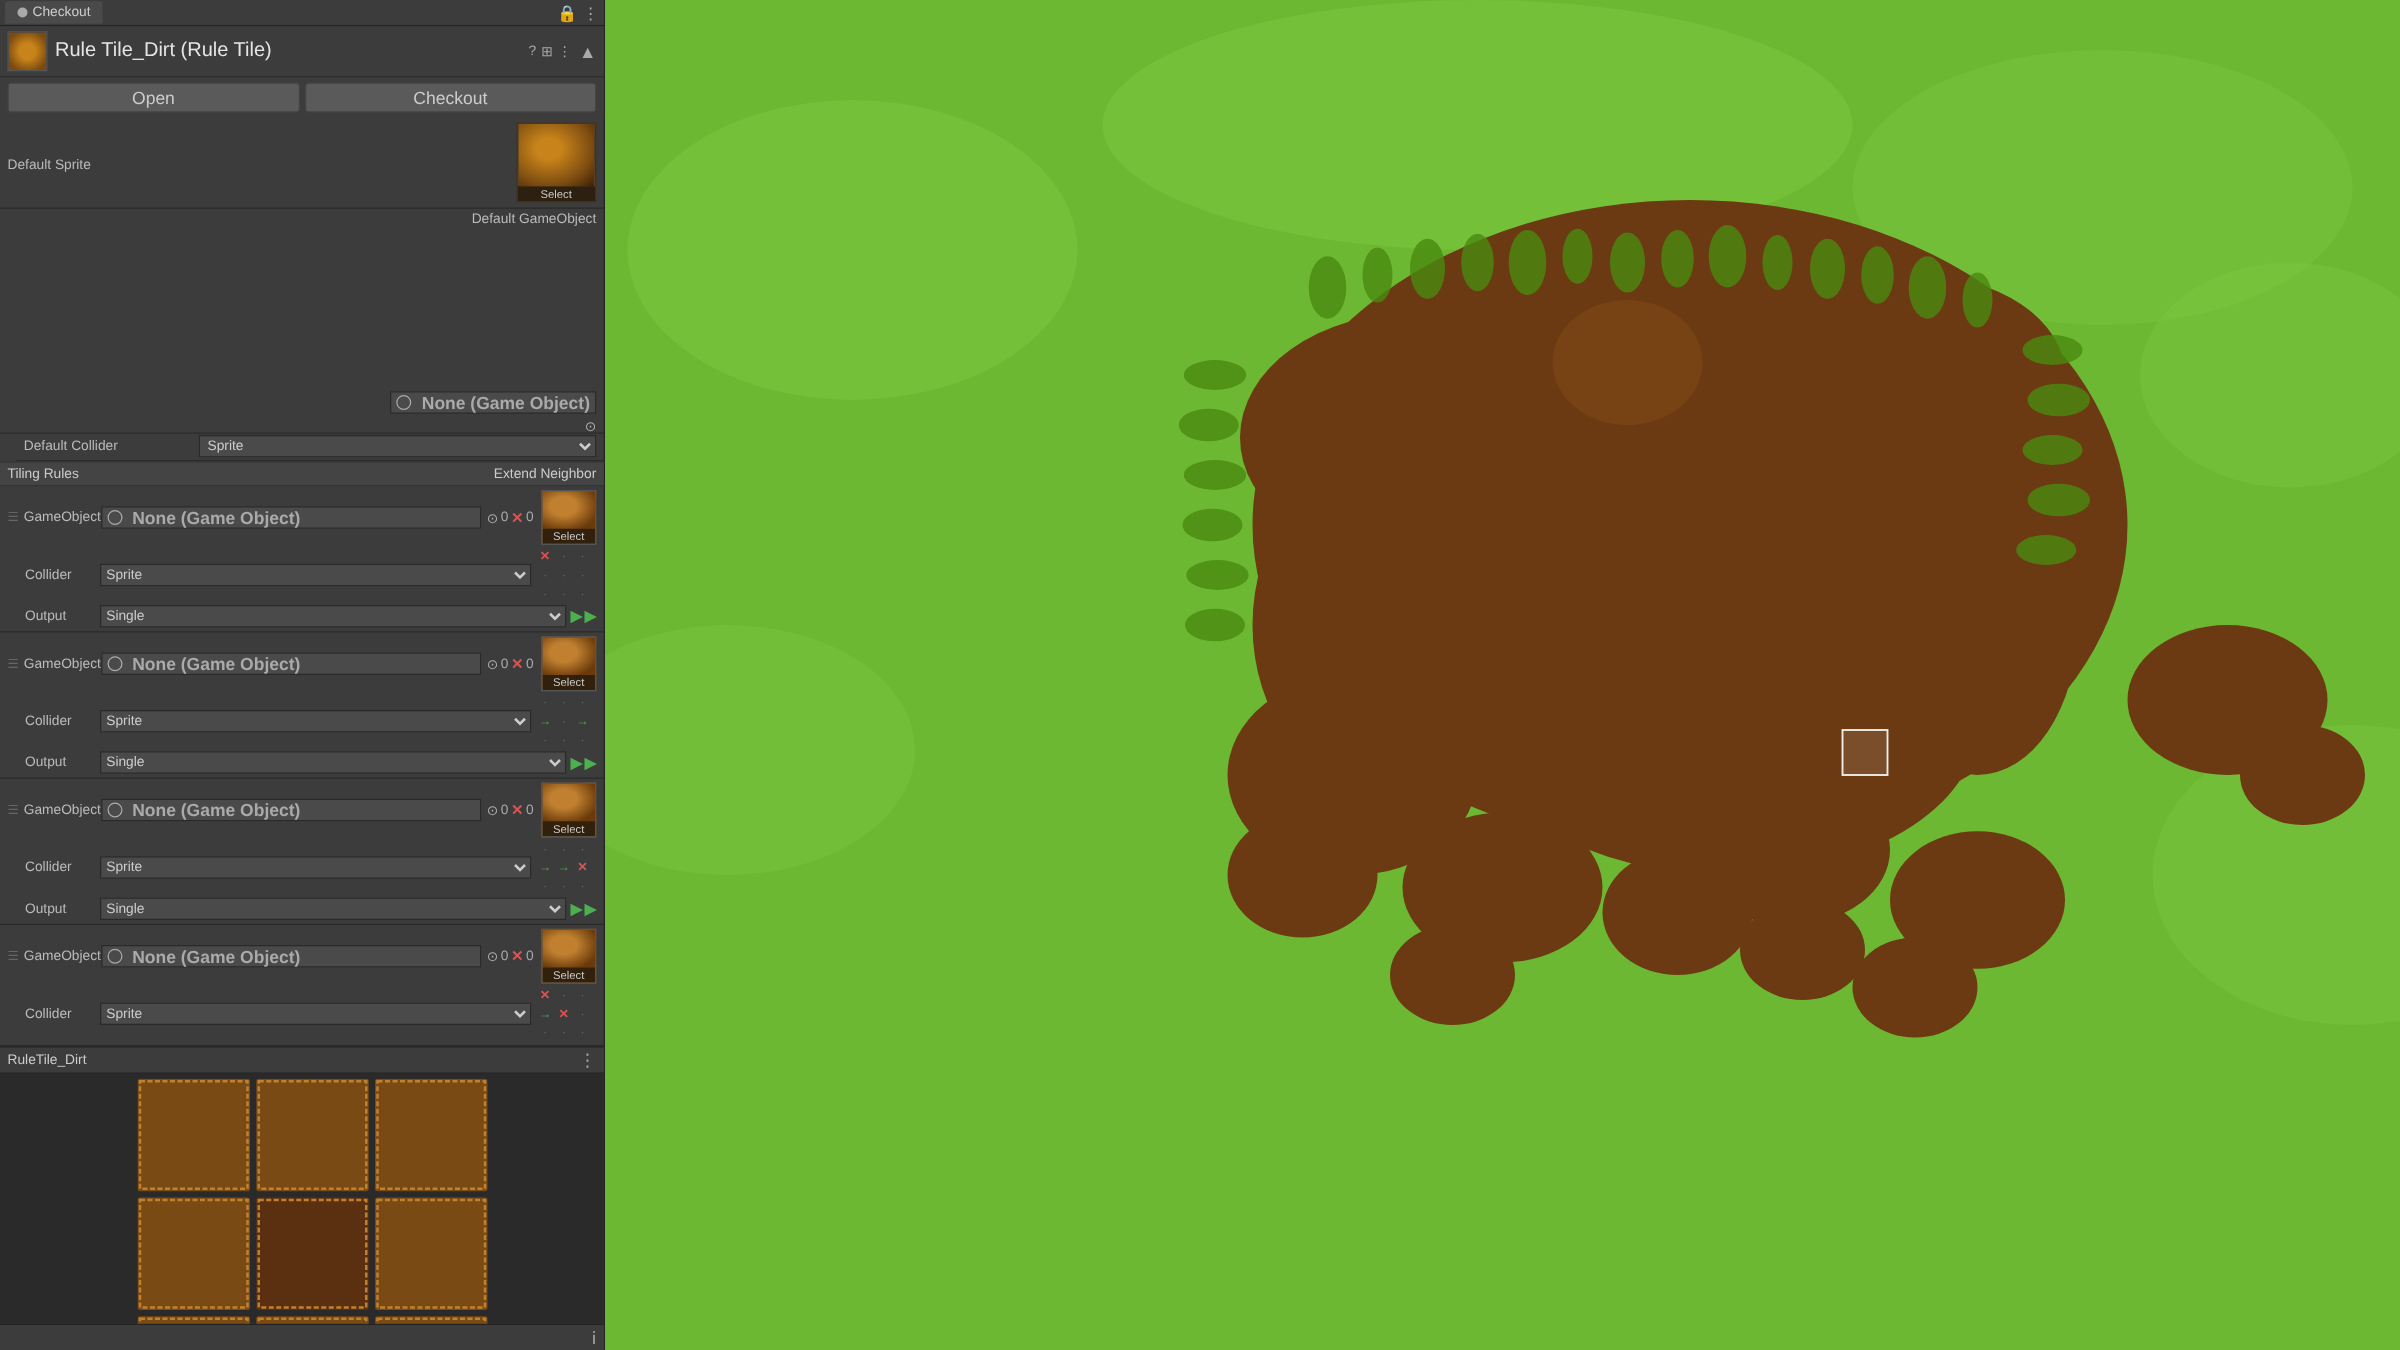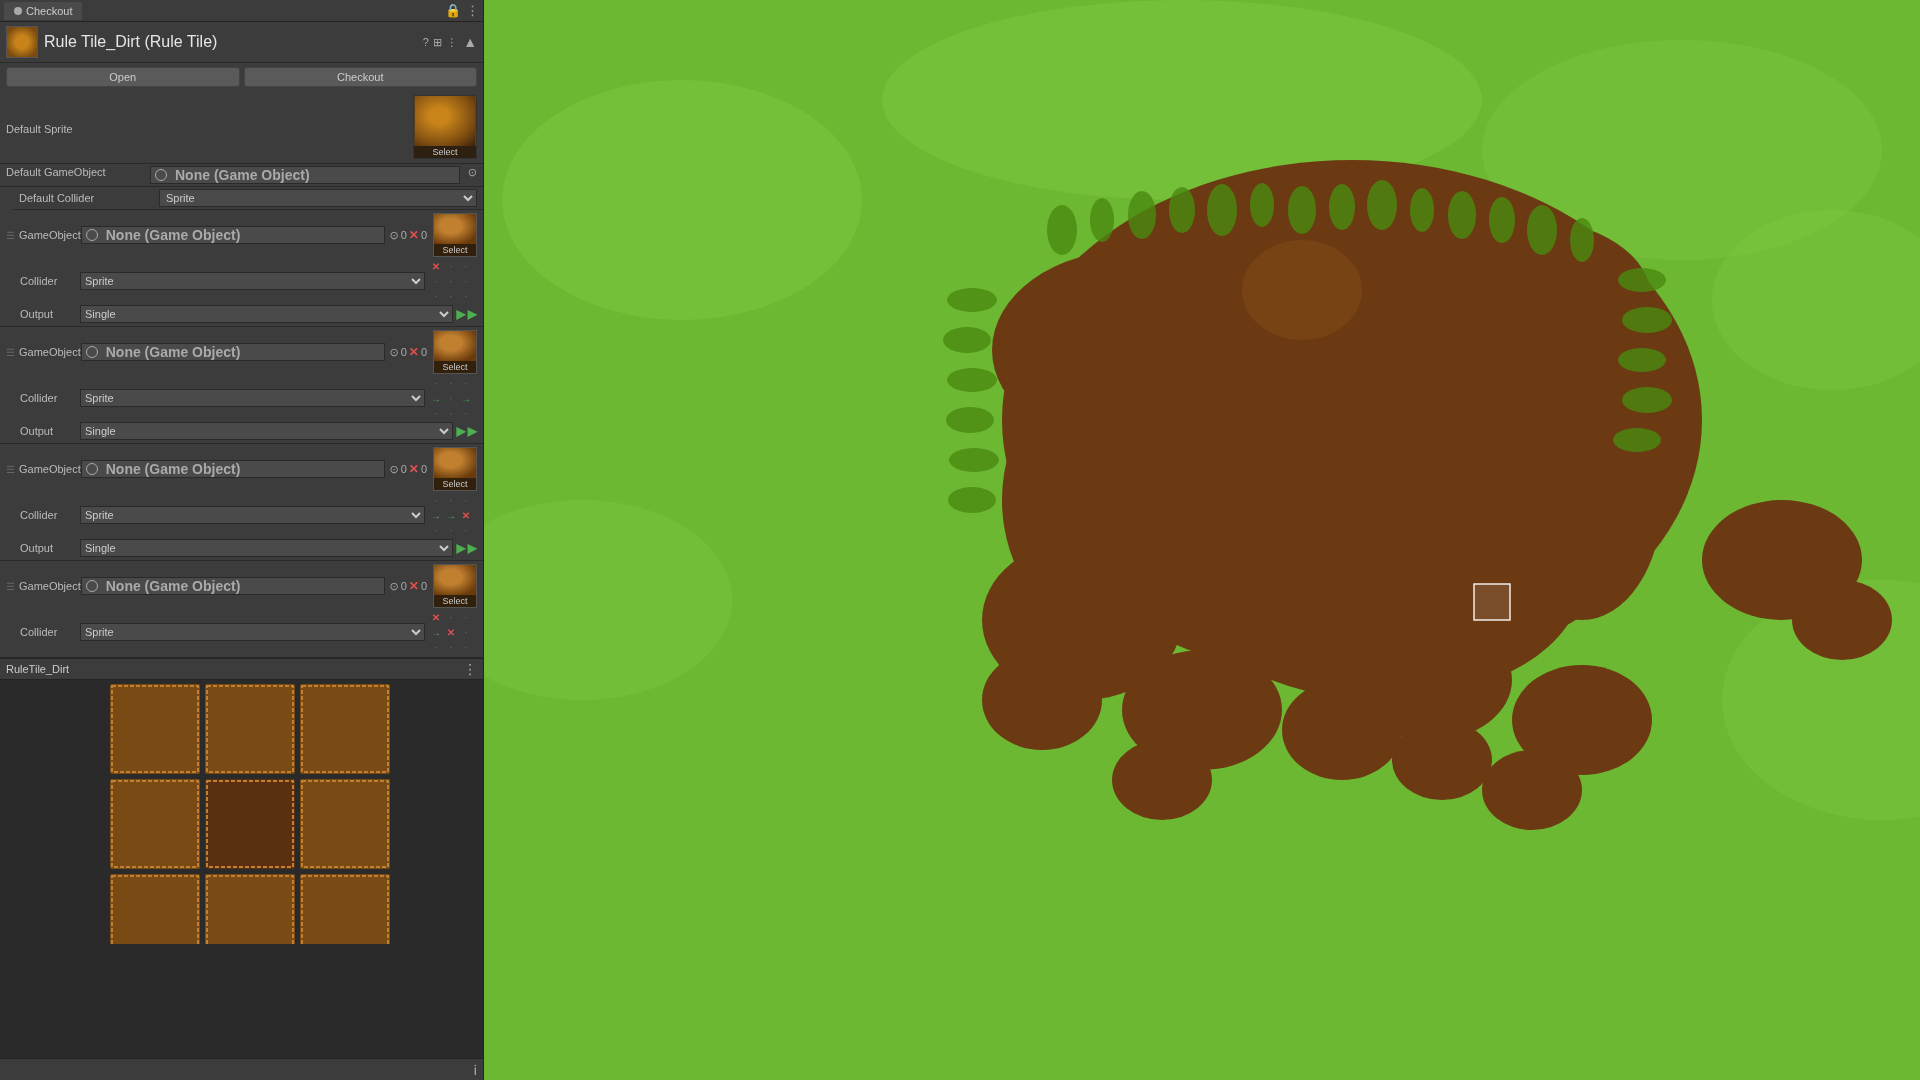--- a/index.html
+++ b/index.html
@@ -65,36 +65,37 @@
 
     .btn-row {
       display: flex;
       gap: 4px;
       padding: 4px 6px;
       background: #3c3c3c;
     }
     .btn-open, .btn-checkout {
       flex: 1;
       padding: 3px 6px;
-      font-size: 11px;
+      font-size: 14px;
       color: #ccc;
       background: #5a5a5a;
       border: 1px solid #444;
       border-radius: 3px;
       cursor: pointer;
       text-align: center;
     }
 
     
     .field-row {
       display: flex;
-      align-items: flex-start;
+      align-items: flex-end;
       padding: 2px 6px;
       min-height: 22px;
       gap: 4px;
+      flex-direction: column;
     }
     .field-label { color: #bbb; flex: 0 0 140px; font-size: 11px; }
 
     
     .default-sprite-row {
       display: flex;
       align-items: center;
       padding: 4px 6px;
       gap: 6px;
     }
@@ -363,20 +364,24 @@
   </div>
 
   <div class="dropdown-row panel-section">
     <span class="dropdown-label">Default Collider</span>
     <select class="dropdown-select">
       <option>Sprite</option>
     </select>
   </div>
 
 
+  <div class="tiling-rules-header">
+    <span class="tiling-rules-title">Tiling Rules</span>
+    <span class="extend-neighbor">Extend Neighbor</span>
+  </div>
 
   <div class="rule-row-container">
     <div class="rule-sub-row">
       <span class="rule-drag">☰</span>
       <span class="rule-label">GameObject</span>
       <div class="none-field" style="height:18px;">
         <span class="rule-icon-circle"></span>
         <span class="none-field-text">None (Game Object)</span>
       </div>
       <span style="color:#aaa;margin-left:4px;">⊙</span>

